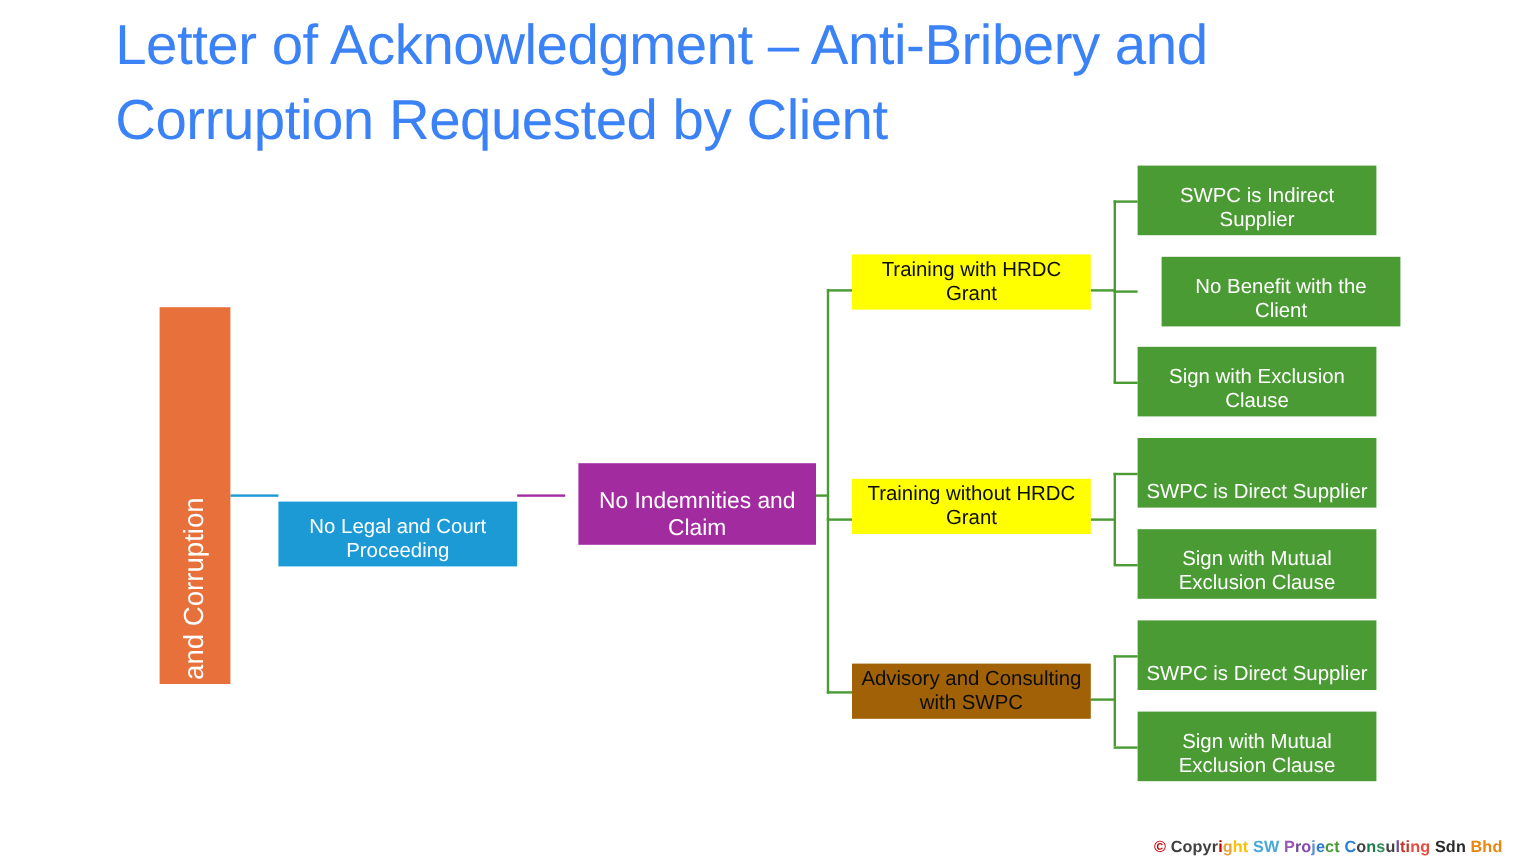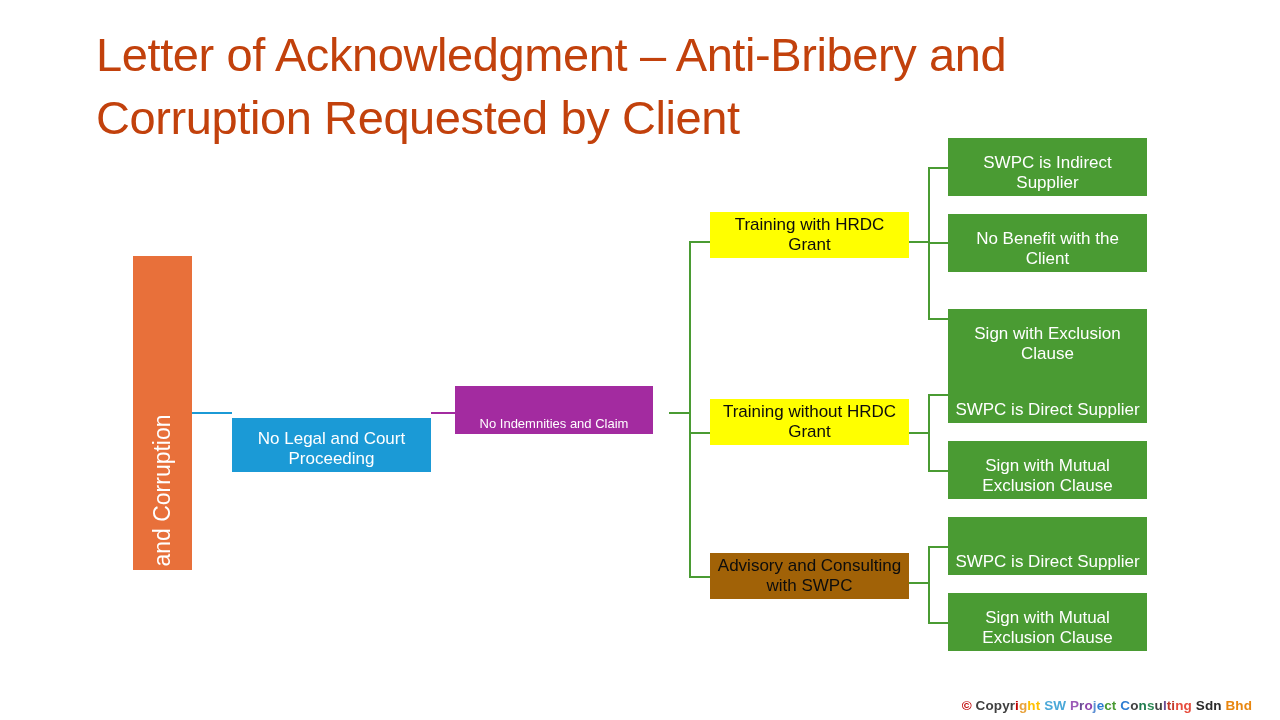--- a/index.html
+++ b/index.html
@@ -18,26 +18,26 @@
     position: relative;
     width: 1280px;
     height: 720px;
     background: #ffffff;
   }
 
   
   .slide-title {
     position: absolute;
     left: 96px;
-    top: 24px;
+    top: 6px;
     width: 1080px;
     font-size: 47px;
     line-height: 1.34;
     font-weight: 400;
-    color: #c2410c;
+    color: #3b82f6;
     letter-spacing: -0.4px;
     white-space: pre-wrap;
   }
 
   
   .node {
     position: absolute;
     box-sizing: border-box;
     display: flex;
     align-items: flex-end;
@@ -69,27 +69,27 @@
     top: 386px;
     width: 199px;
     height: 54px;
     background: #1B9AD6;
     color: #ffffff;
     font-size: 17px;
   }
 
   
   .node-l2 {
-    left: 455px;
+    left: 482px;
     top: 386px;
     width: 198px;
-    height: 48px;
+    height: 68px;
     background: #A32BA0;
     color: #ffffff;
-    font-size: 13px;
+    font-size: 19px;
   }
 
   
   .node-l3 {
     left: 710px;
     top: 0;
     width: 199px;
     height: 46px;
     background: #FFFF00;
     color: #0d0d0d;
@@ -103,21 +103,21 @@
   .node-l4 {
     left: 948px;
     top: 0;
     width: 199px;
     height: 58px;
     background: #4A9B33;
     color: #ffffff;
     font-size: 17px;
   }
   .n4-1 { top: 138px; }
-  .n4-2 { top: 214px; }
+  .n4-2 { top: 214px; margin-left: 20px; }
   .n4-3 { top: 289px; }
   .n4-4 { top: 365px; }
   .n4-5 { top: 441px; }
   .n4-6 { top: 517px; }
   .n4-7 { top: 593px; }
 
   
   .conn {
     position: absolute;
   }
@@ -191,21 +191,21 @@
   <div class="node node-l3 n3-c" style="background: #a16207; color: rgb(13, 13, 13);">
     <span>Advisory and Consulting with SWPC</span>
   </div>
 
   <div class="node node-l4 n4-1" style="background: rgb(74, 155, 51); color: rgb(255, 255, 255);">
     <span>SWPC is Indirect Supplier</span>
   </div>
   <div class="node node-l4 n4-2" style="background: rgb(74, 155, 51); color: rgb(255, 255, 255);">
     <span>No Benefit with the Client</span>
   </div>
-  <div class="node node-l4 n4-3" style="background: rgb(74, 155, 51); color: rgb(255, 255, 255); margin-top: 20px;">
+  <div class="node node-l4 n4-3" style="background: rgb(74, 155, 51); color: rgb(255, 255, 255);">
     <span>Sign with Exclusion Clause</span>
   </div>
   <div class="node node-l4 n4-4" style="background: rgb(74, 155, 51); color: rgb(255, 255, 255);">
     <span>SWPC is Direct Supplier</span>
   </div>
   <div class="node node-l4 n4-5" style="background: rgb(74, 155, 51); color: rgb(255, 255, 255);">
     <span>Sign with Mutual Exclusion Clause</span>
   </div>
   <div class="node node-l4 n4-6" style="background: rgb(74, 155, 51); color: rgb(255, 255, 255);">
     <span>SWPC is Direct Supplier</span>

